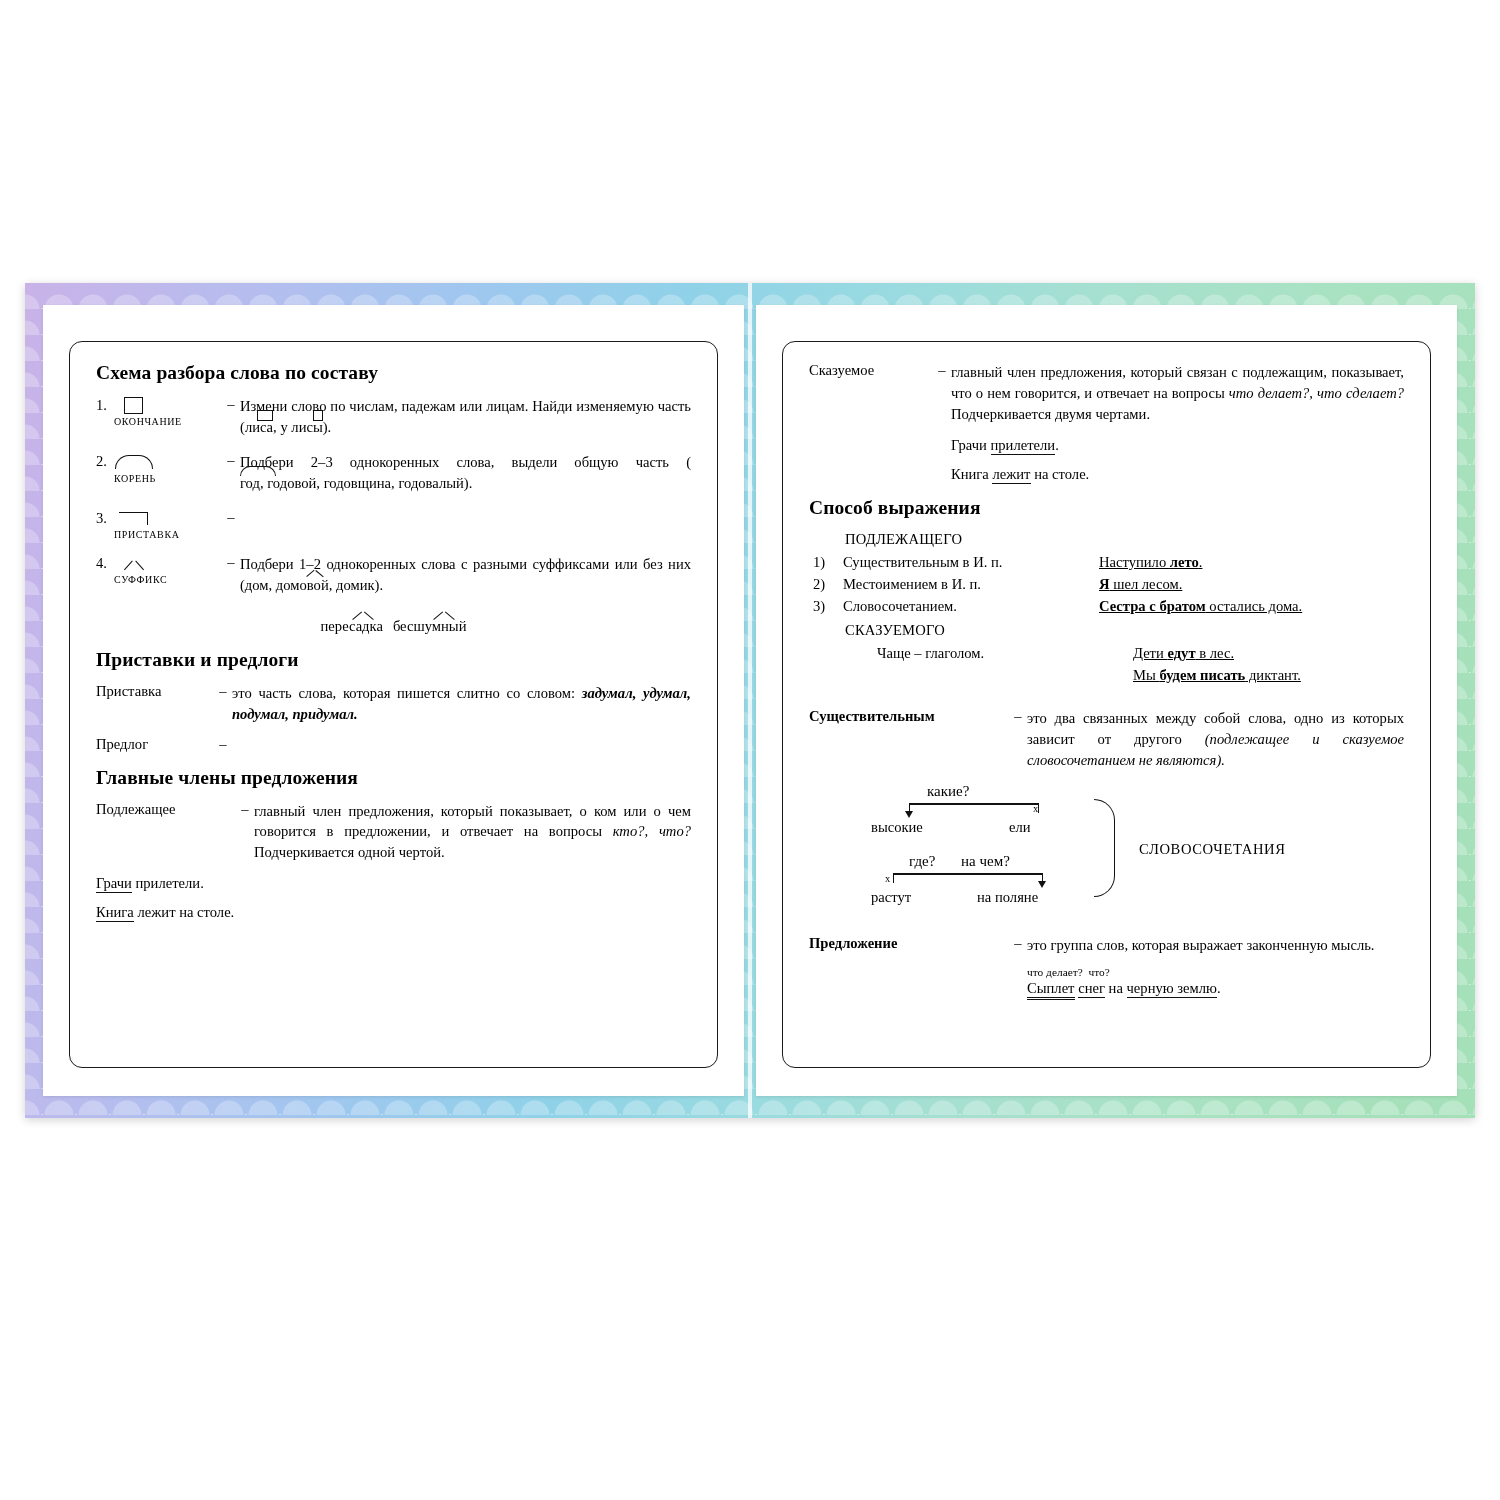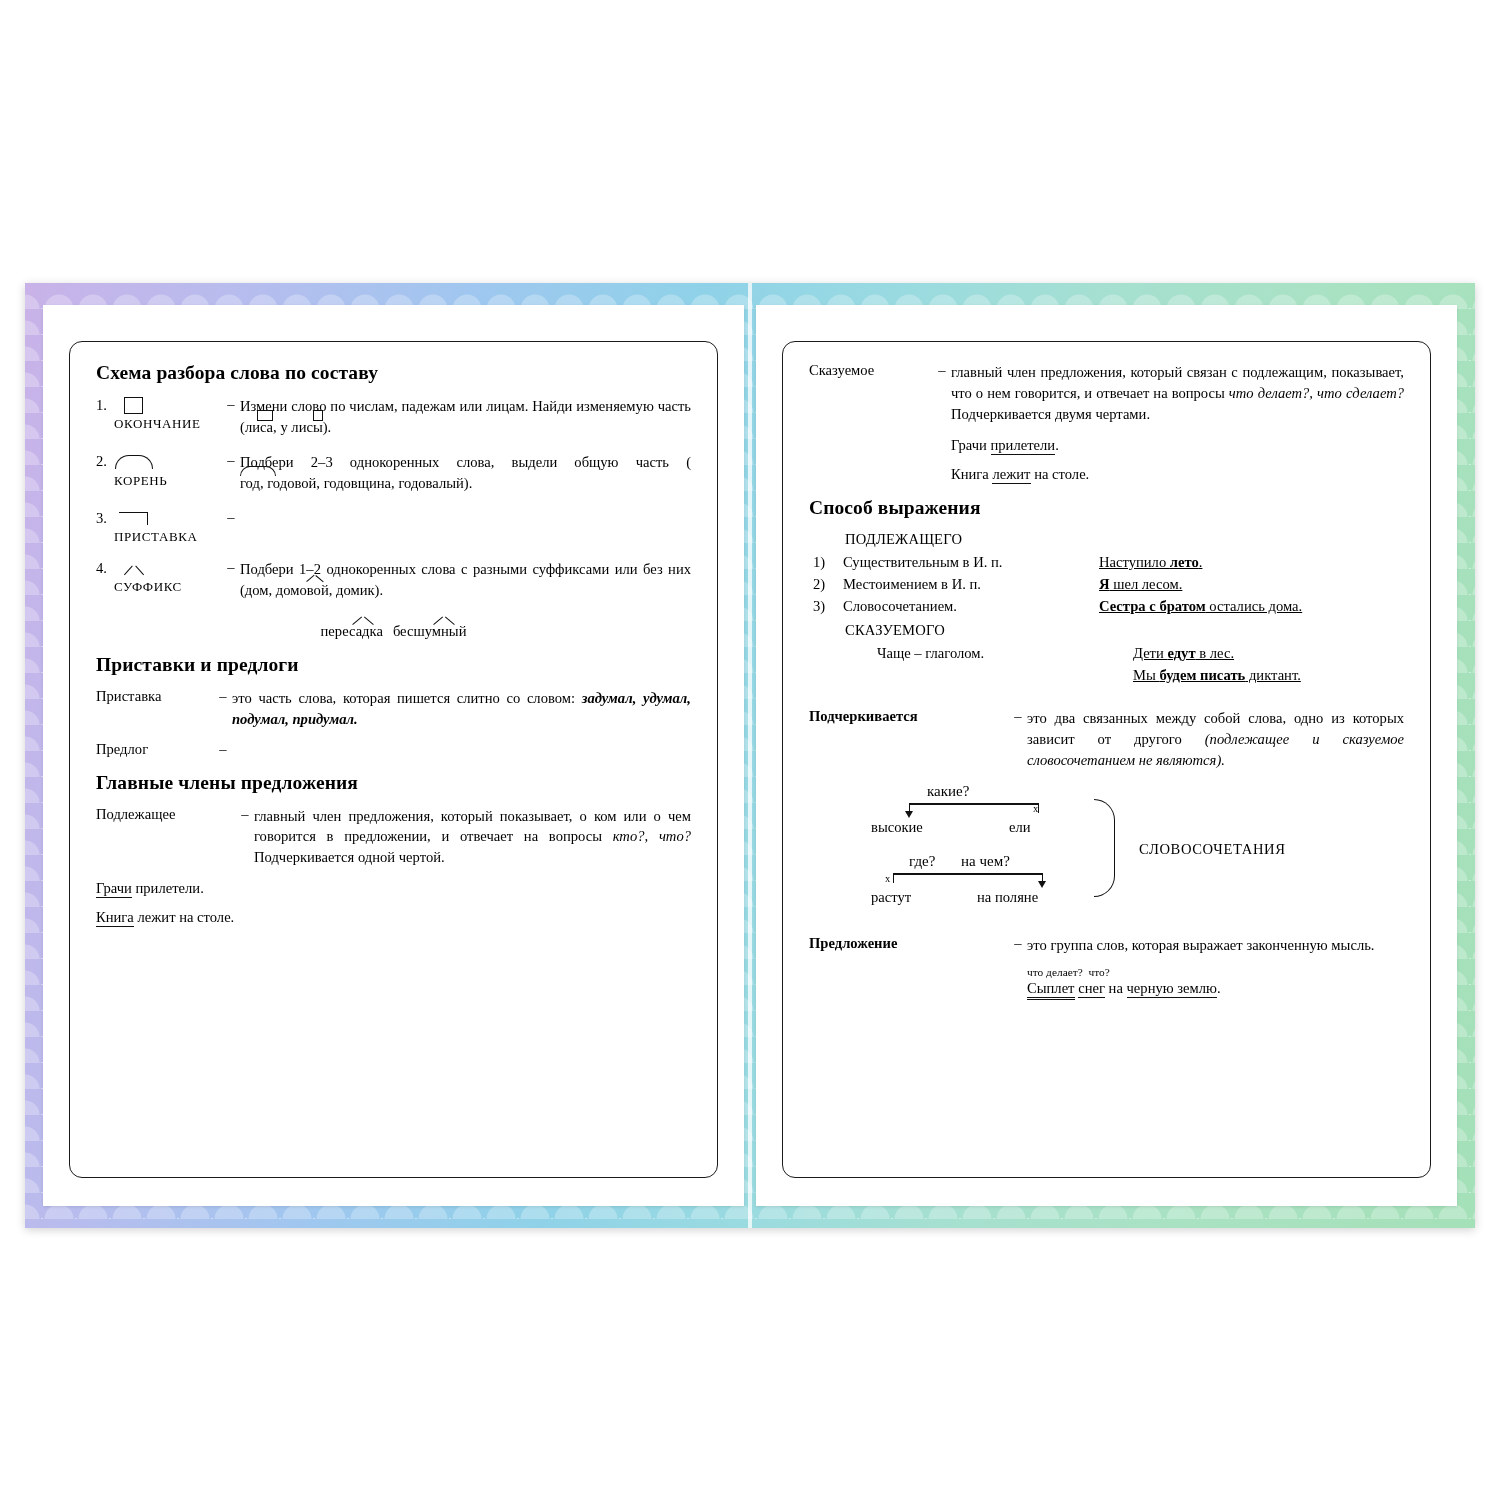--- a/index.html
+++ b/index.html
@@ -14,21 +14,21 @@
     position: relative;
     overflow: hidden;
   }
 
   
   .book {
     position: absolute;
     left: 25px;
     top: 283px;
     width: 1450px;
-    height: 945px;
+    height: 835px;
     display: flex;
     background: linear-gradient(100deg,
         #c9b2e8 0%,
         #b6bdee 14%,
         #9fc7ef 28%,
         #8fd2e8 42%,
         #9adbe0 55%,
         #a6e0cf 68%,
         #a9e2c2 82%,
         #a4e0b8 100%);
@@ -107,21 +107,21 @@
   .morph-mark .glyph {
     display: inline-block;
     width: 46px;
     text-align: center;
     vertical-align: middle;
     height: 18px;
     position: relative;
   }
   .morph-mark .cap {
     display: block;
-    font-size: 13px;
+    font-size: 10px;
     letter-spacing: 0.6px;
     margin-top: 1px;
     margin-left: 18px;
   }
   .dash { width: 18px; flex: 0 0 18px; text-align: center; font-size: 14.6px; }
   .morph-body { flex: 1 1 auto; font-size: 14.6px; line-height: 1.45; text-align: justify; }
 
   
   .sq {
     display: inline-block;
@@ -378,21 +378,21 @@
           <div class="expr-r"><span>Дети </span><span class="b">едут</span><span> в лес.</span></div>
         </div>
         <div class="expr-row noidx">
           <div class="expr-n"></div>
           <div class="expr-l"></div>
           <div class="expr-r"><span>Мы </span><span class="b">будем писать</span><span> диктант.</span></div>
         </div>
       </div>
 
       <div class="rdef-row" style="margin-top:22px;">
-        <div class="rdef-term" style="flex:0 0 200px;"><span class="b">Подчеркивается</span></div>
+        <div class="rdef-term" style="flex:0 0 200px;"><span class="b">Существительным</span></div>
         <div class="dash">–</div>
         <div class="rdef-body">
           <span>это два связанных между собой слова, одно из которых зависит от другого </span><span class="it">(подлежащее и сказуемое словосочетанием не являются).</span>
         </div>
       </div>
 
       <div class="diagram">
         <div class="dg-label" style="left:118px; top:2px;">какие?</div>
         <div class="dg-line" style="left:100px; top:22px; width:130px; height:1.4px;"></div>
         <div class="dg-line" style="left:100px; top:22px; width:1.4px; height:10px;"></div>

